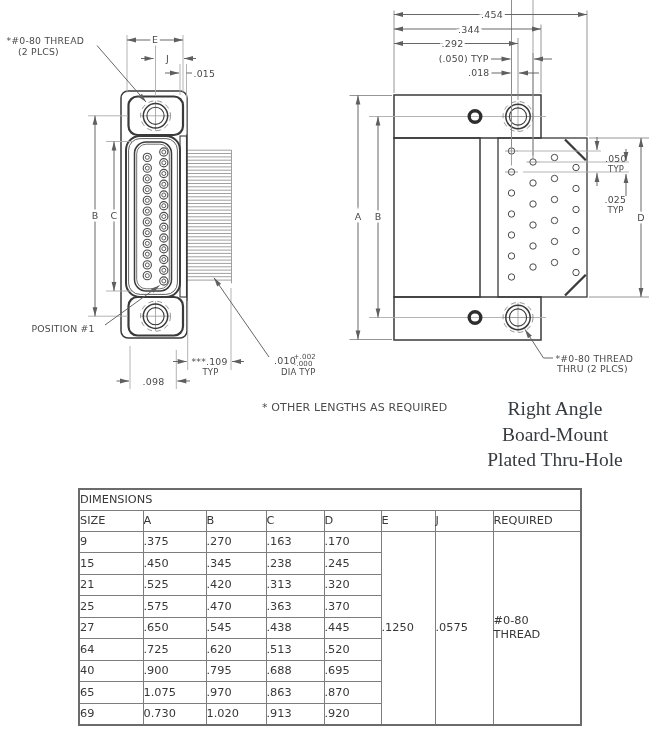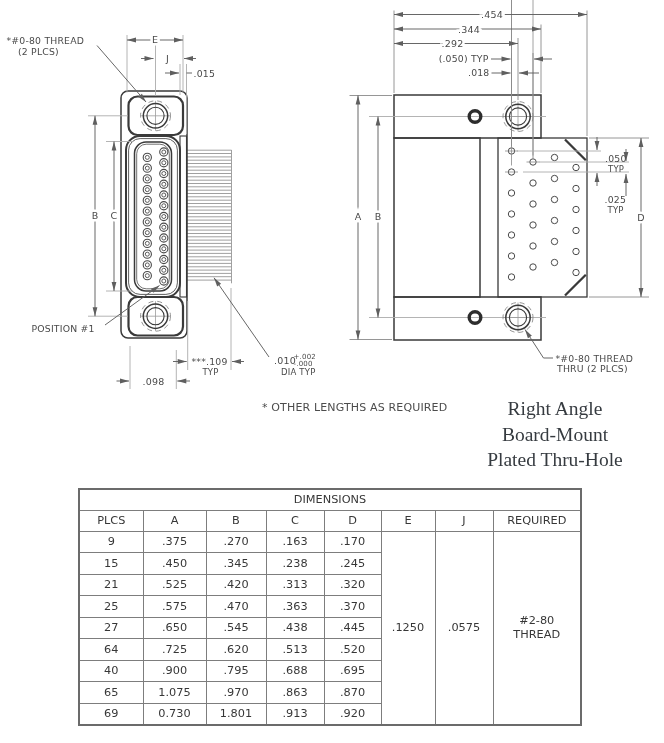--- a/index.html
+++ b/index.html
@@ -7,21 +7,21 @@
          font-family:"DejaVu Sans",sans-serif;}
   svg text{font-family:"DejaVu Sans",sans-serif;fill:#4a4a4a;letter-spacing:.2px;}
   svg .ko{paint-order:stroke;stroke:#ffffff;stroke-width:5px;}
   .note{position:absolute;left:262px;top:401px;font-size:11px;font-weight:400;
         color:#4c4c4c;letter-spacing:.15px;}
   .title-block{position:absolute;left:430px;top:396px;width:250px;text-align:center;
         font-family:"Liberation Serif",serif;font-size:19.5px;line-height:25.5px;color:#363b40;}
   .dim-table{position:absolute;left:78px;top:488px;width:502px;border-collapse:collapse;
         table-layout:fixed;font-size:11.3px;color:#373737;
         border:2px solid #6b6b6b;}
-  .dim-table td,.dim-table th{border:1.4px solid #7d7d7d;text-align:center;vertical-align:middle;
+  .dim-table td,.dim-table th{border:1.4px solid #7d7d7d;text-align:left;vertical-align:middle;
         font-weight:normal;padding:0;}
   .dim-table tr.hrow{height:21px;}
   .dim-table tr.data{height:21.5px;}
   .hw-cell div{line-height:14px;}
 </style>
 </head>
 <body>
 
 <div class="stage">
 
@@ -327,39 +327,39 @@
     <col style="width:57px">
         <col style="width:54px">
         <col style="width:58px">
         <col style="width:88px">
   </colgroup>
   <tbody>
         <tr class="hrow">
           <td colspan="8">DIMENSIONS</td>
         </tr>
   <tr class="hrow">
-    <th>PLCS</th>
+    <th>SIZE</th>
     <th>A</th>
     <th>B</th>
     <th>C</th>
     <th>D</th>
     <th>E</th>
     <th>J</th>
     <th>REQUIRED</th>
   </tr>
   <tr class="data">
     <td>9</td>
     <td>.375</td>
     <td>.270</td>
     <td>.163</td>
     <td>.170</td>
     <td rowspan="9">.1250</td>
     <td rowspan="9">.0575</td>
     <td rowspan="9" class="hw-cell">
-      <div>#2-80</div>
+      <div>#0-80</div>
       <div>THREAD</div>
     </td>
   </tr>
   <tr class="data">
     <td>15</td>
           <td>.450</td>
           <td>.345</td>
           <td>.238</td>
           <td>.245</td>
   </tr>
@@ -401,20 +401,20 @@
   <tr class="data">
     <td>65</td>
           <td>1.075</td>
           <td>.970</td>
           <td>.863</td>
           <td>.870</td>
   </tr>
   <tr class="data">
     <td>69</td>
           <td>0.730</td>
-          <td>1.801</td>
+          <td>1.020</td>
           <td>.913</td>
           <td>.920</td>
   </tr>
 </tbody>
     </table>
 
 </div>
 
 </body></html>

